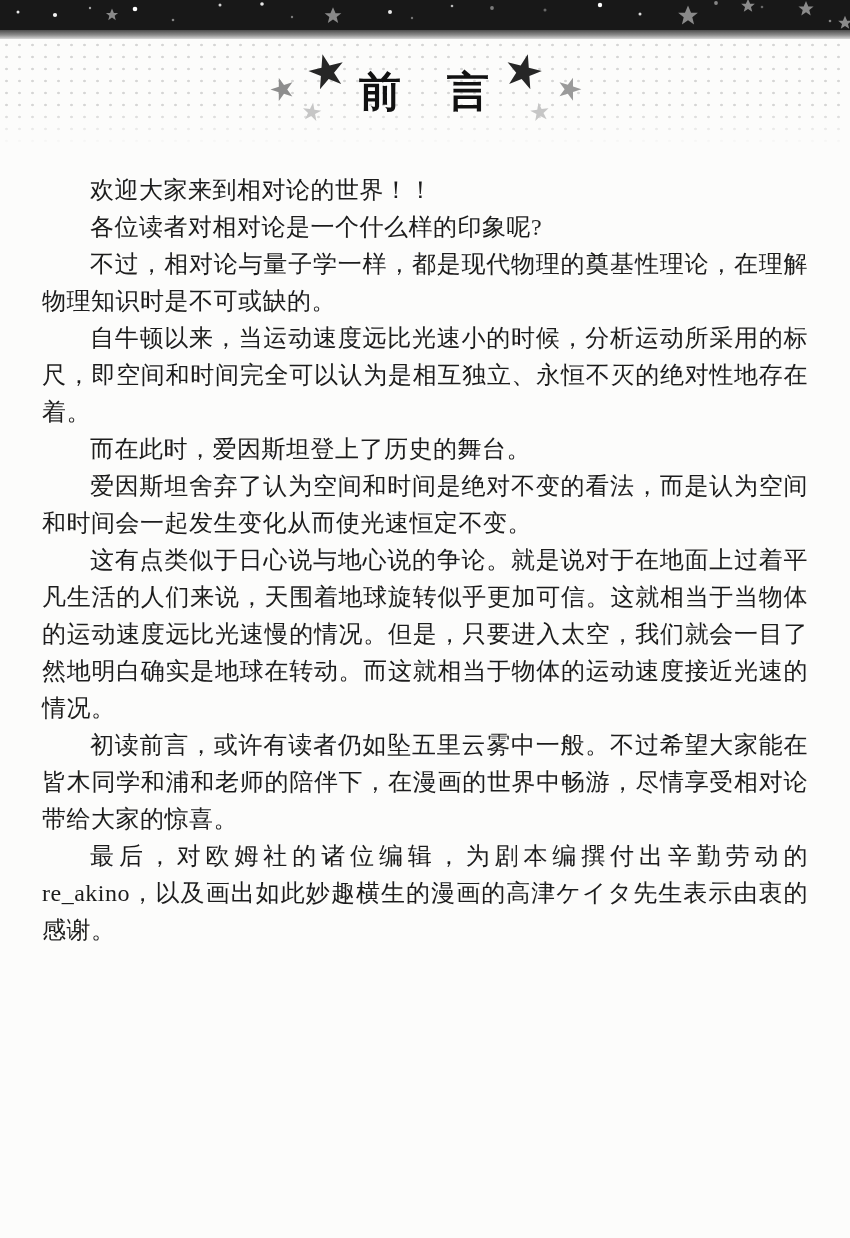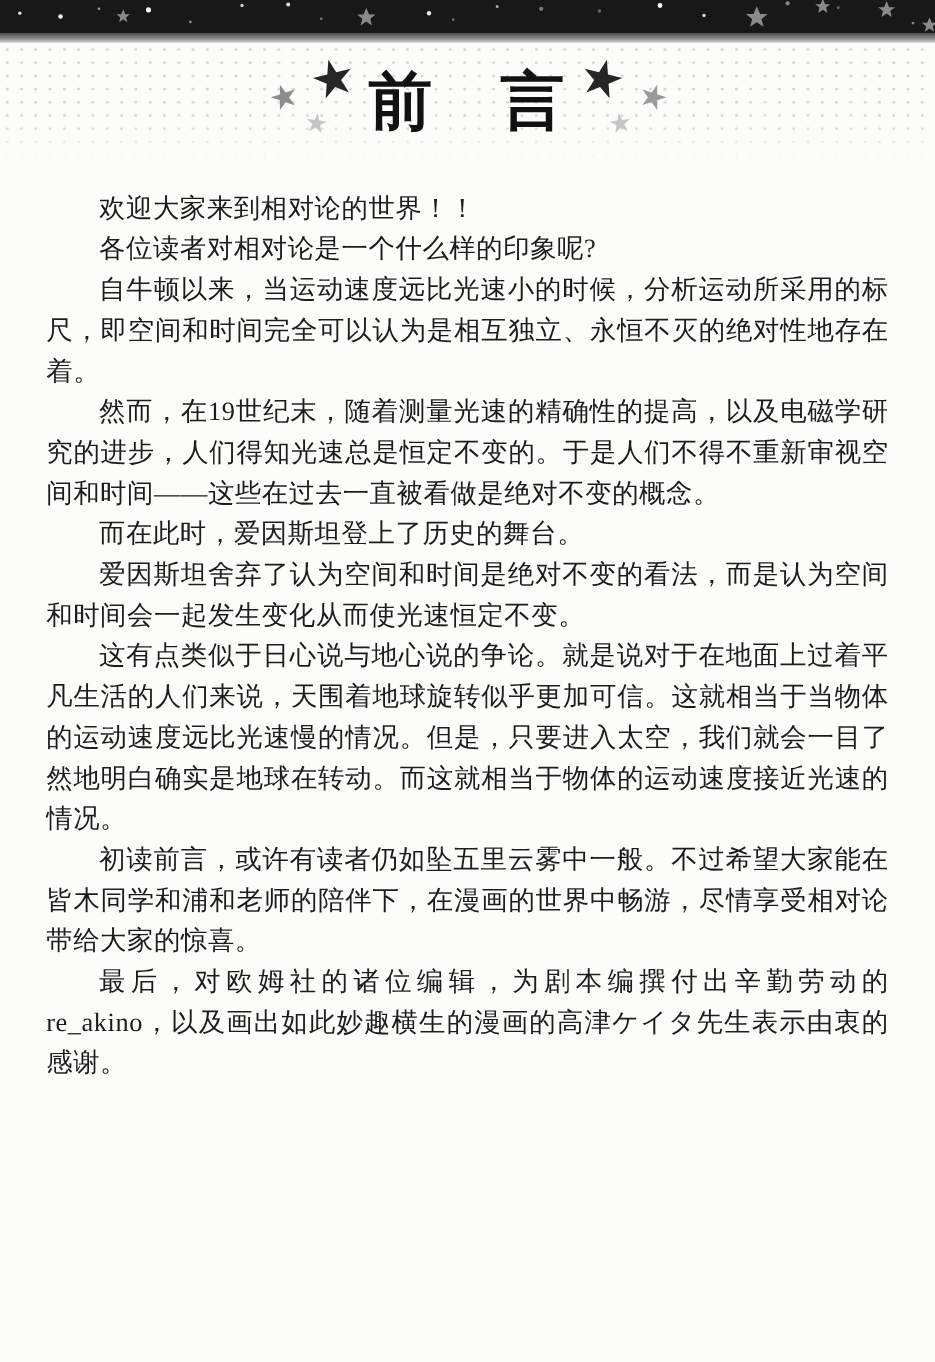--- a/index.html
+++ b/index.html
@@ -27,21 +27,21 @@
     display:flex; align-items:center; justify-content:center;
     gap:14px;
     background-image:
       linear-gradient(to bottom, rgba(252,252,251,0) 62%, #fcfcfb 96%),
       radial-gradient(circle, rgba(150,150,150,0.38) 1px, rgba(150,150,150,0) 1.6px);
     background-size:auto, 13px 12px;
   }
   .page-title {
     font-family:"DejaVu Sans","Liberation Sans",sans-serif;
     font-weight:900;
-    font-size:58px;
+    font-size:42px;
     letter-spacing:2px;
     color:#111;
     line-height:1;
     padding-bottom:6px;
   }
   .star-cluster { position:relative; width:74px; height:86px; flex:0 0 auto; }
   .star { position:absolute; line-height:1; font-family:"DejaVu Sans",sans-serif; }
   .cl .star-big   { font-size:46px; color:#262626; right:-2px; top:-4px;  transform:rotate(-14deg); }
   .cl .star-mid   { font-size:30px; color:#8d8d8d; left:-2px;  top:22px;  transform:rotate(-18deg); }
   .cl .star-light { font-size:24px; color:#c6c6c6; left:30px;  top:48px;  transform:rotate(8deg); }
@@ -106,22 +106,22 @@
     <div class="star-cluster cr">
       <span class="star star-big">★</span>
       <span class="star star-mid">★</span>
       <span class="star star-light">★</span>
     </div>
   </div>
 
   <div class="content">
     <p>欢迎大家来到相对论的世界！！</p>
     <p>各位读者对相对论是一个什么样的印象呢?</p>
+    <p>不过，相对论与量子学一样，都是现代物理的奠基性理论，在理解物理知识时是不可或缺的。</p>
     <p>自牛顿以来，当运动速度远比光速小的时候，分析运动所采用的标尺，即空间和时间完全可以认为是相互独立、永恒不灭的绝对性地存在着。</p>
-    <p>然而，在19世纪末，随着测量光速的精确性的提高，以及电磁学研究的进步，人们得知光速总是恒定不变的。于是人们不得不重新审视空间和时间——这些在过去一直被看做是绝对不变的概念。</p>
     <p>而在此时，爱因斯坦登上了历史的舞台。</p>
     <p>爱因斯坦舍弃了认为空间和时间是绝对不变的看法，而是认为空间和时间会一起发生变化从而使光速恒定不变。</p>
     <p>这有点类似于日心说与地心说的争论。就是说对于在地面上过着平凡生活的人们来说，天围着地球旋转似乎更加可信。这就相当于当物体的运动速度远比光速慢的情况。但是，只要进入太空，我们就会一目了然地明白确实是地球在转动。而这就相当于物体的运动速度接近光速的情况。</p>
     <p>初读前言，或许有读者仍如坠五里云雾中一般。不过希望大家能在皆木同学和浦和老师的陪伴下，在漫画的世界中畅游，尽情享受相对论带给大家的惊喜。</p>
     <p>最后，对欧姆社的诸位编辑，为剧本编撰付出辛勤劳动的 re_akino，以及画出如此妙趣横生的漫画的高津ケイタ先生表示由衷的感谢。</p>
 
   </div>
 
 </div>
 

